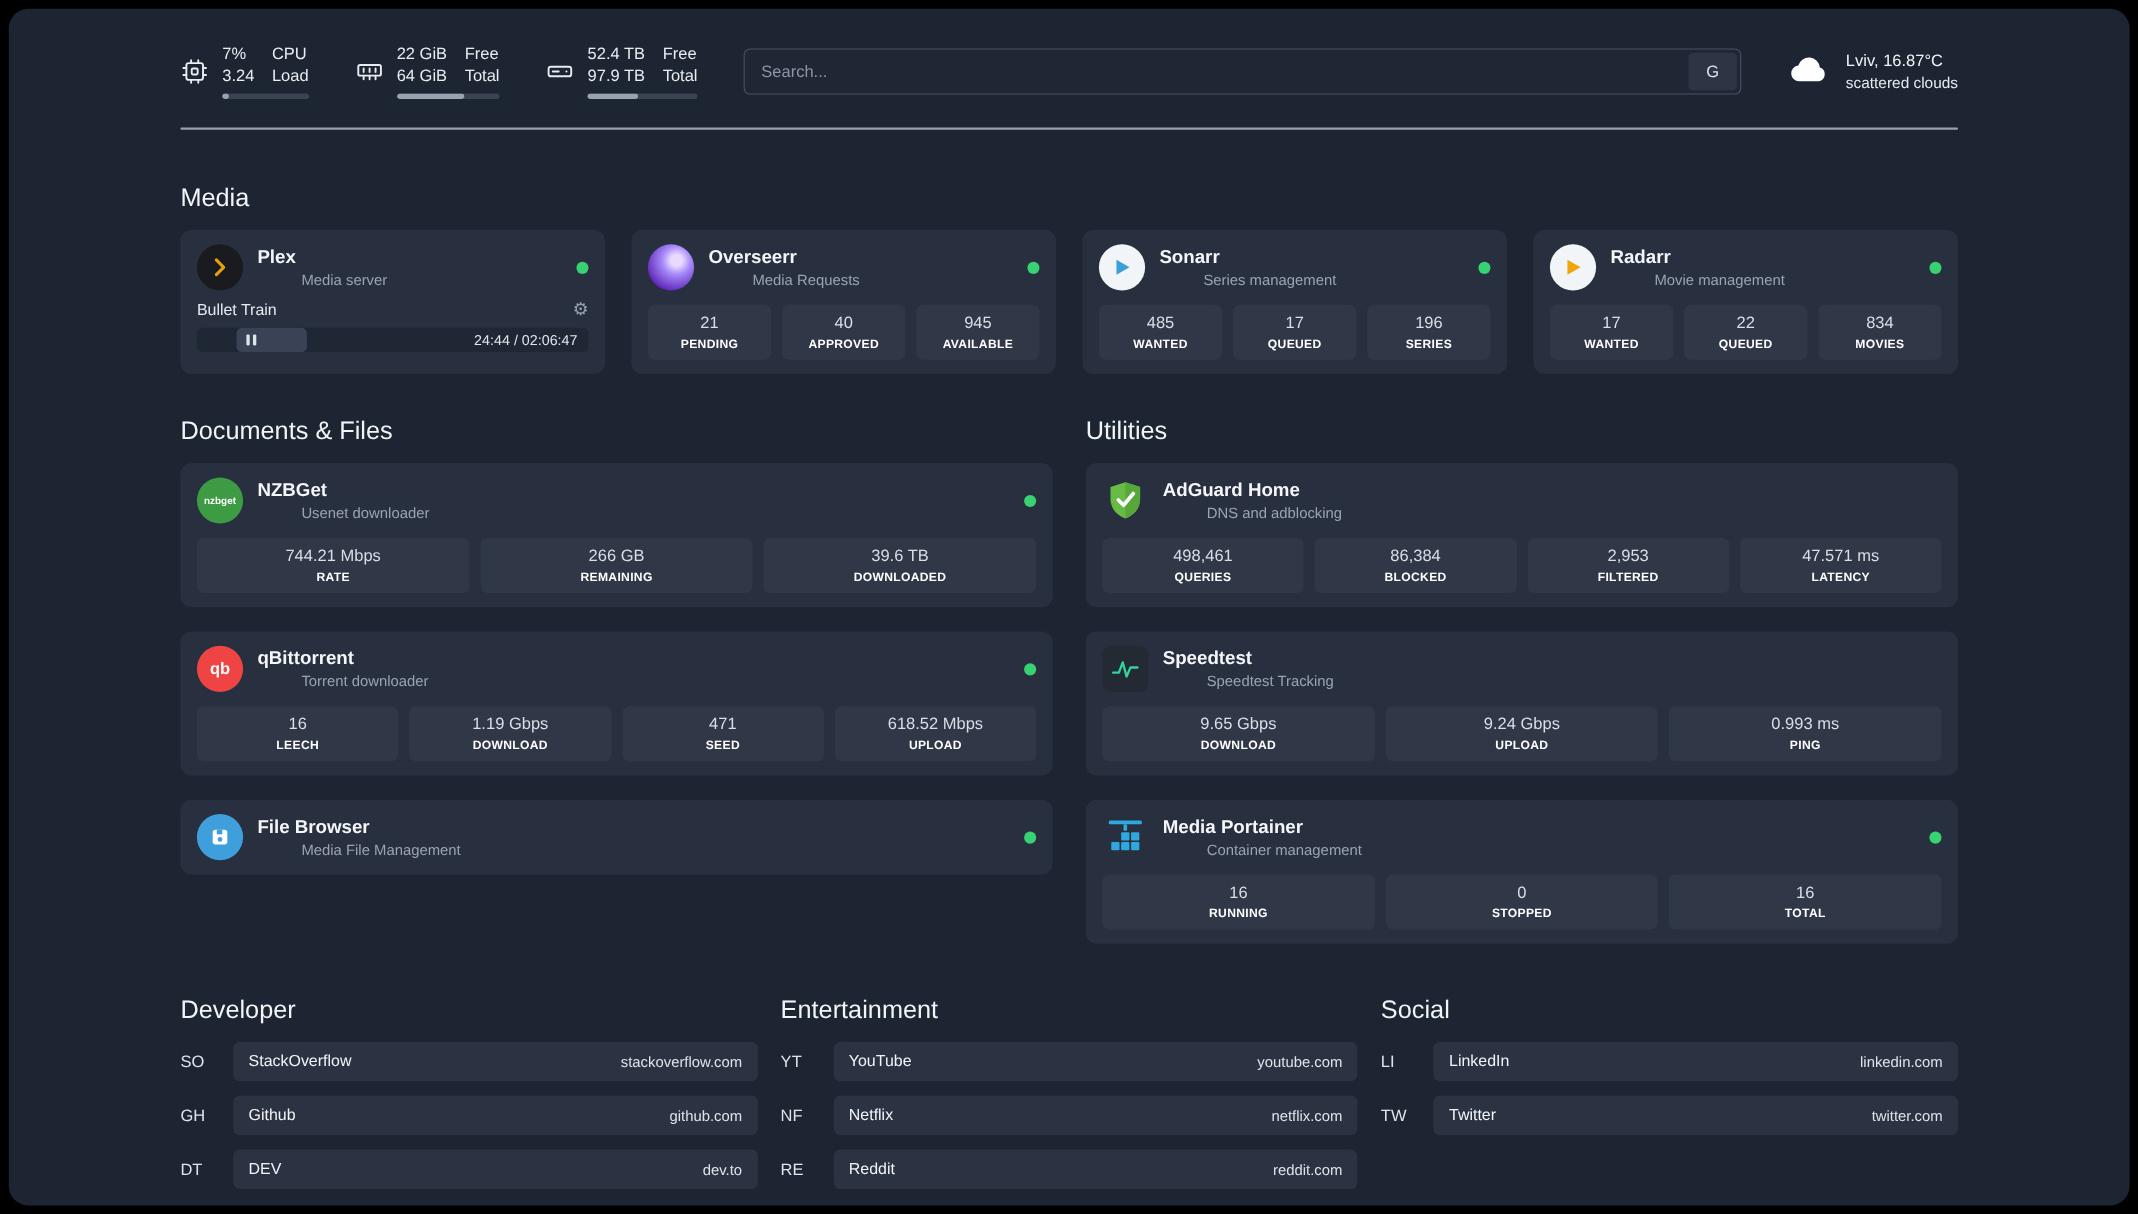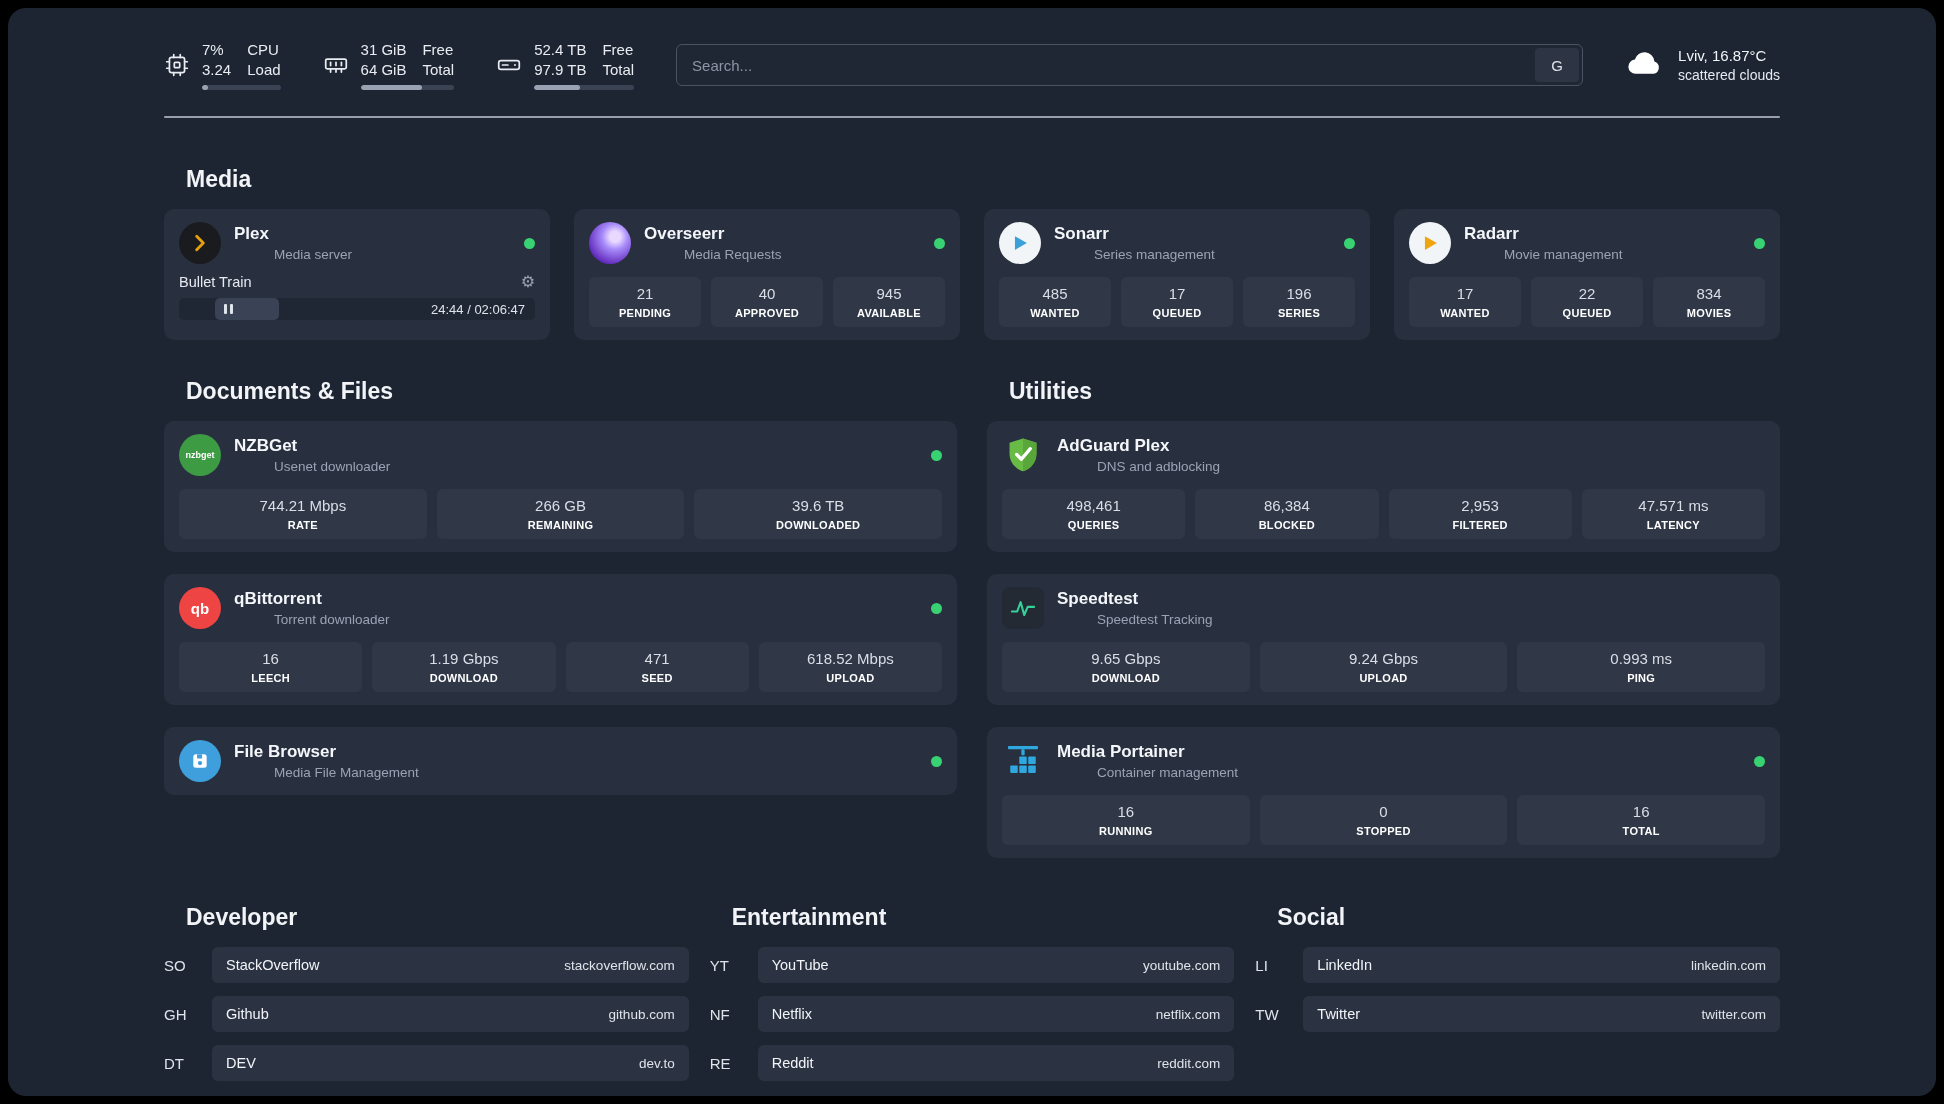--- a/index.html
+++ b/index.html
@@ -42,21 +42,21 @@
     cursor:pointer;
   }
   .weather { display:flex; align-items:center; gap:13px; flex:none; }
   .weather-text { display:flex; flex-direction:column; }
   .weather-loc { font-size:15px; color:#f2f4f8; line-height:20px; }
   .weather-cond { font-size:14px; color:#e6eaf0; line-height:19px; }
 
   .divider { margin-top:26px; height:2px; background:#b9bfca; opacity:.8; border-radius:1px; }
 
   
-  .section-title { font-size:23px; font-weight:700; color:#f2f4f7; margin-bottom:16px;margin-left:22px; }
+  .section-title { font-size:23px; font-weight:400; color:#f2f4f7; margin-bottom:16px; }
   .section-media { margin-top:48px; }
   .media-grid { display:grid; grid-template-columns:repeat(4,1fr); gap:24px; }
   .two-col { display:grid; grid-template-columns:1fr 1fr; gap:30px; margin-top:38px; }
   .col-cards { display:flex; flex-direction:column; gap:22px; }
 
   
   .card { background:#28303f; border-radius:10px; padding:13px 15px; cursor:pointer; }
   .card-head { display:flex; align-items:center; gap:13px; }
   .app-icon {
     width:42px; height:42px; border-radius:50%; flex:none;
@@ -137,21 +137,21 @@
         <span class="sys-icon">
           <svg viewBox="0 0 24 24" width="26" height="26" fill="none" stroke="#e9ecf1" stroke-width="1.6" stroke-linecap="round">
             <rect x="2.5" y="6.5" width="19" height="9" rx="1.5"></rect>
             <path d="M7 15.5v3M12 15.5v3M17 15.5v3"></path>
             <path d="M7 9.5v3M12 9.5v3M17 9.5v3"></path>
           </svg>
         </span>
         <div class="sys-body">
           <div class="sys-cols">
             <div class="sys-col">
-              <span class="sys-val">31 GiB</span>
+              <span class="sys-val">22 GiB</span>
               <span class="sys-val">64 GiB</span>
             </div>
             <div class="sys-col">
               <span class="sys-lab">Free</span>
               <span class="sys-lab">Total</span>
             </div>
           </div>
           <div class="sys-bar">
             <div class="sys-bar-fill" style="width: 66%;"></div>
           </div>
@@ -412,21 +412,21 @@
           <div class="card">
             <div class="card-head">
               <span class="app-icon bare">
                 <svg viewBox="0 0 24 24" width="38" height="38">
                   <path d="M12 1.5l8.5 2.8V11c0 5.6-3.6 9.6-8.5 11.3C7.1 20.6 3.5 16.6 3.5 11V4.3z" fill="#68bc46"></path>
                   <path d="M12 1.5l8.5 2.8V11c0 5.6-3.6 9.6-8.5 11.3z" fill="#59a63b"></path>
                   <path d="M8 11.7l3 3L16.6 8" fill="none" stroke="#fff" stroke-width="2.1" stroke-linecap="round" stroke-linejoin="round"></path>
                 </svg>
               </span>
               <div class="head-text">
-                <span class="app-name">AdGuard Plex</span>
+                <span class="app-name">AdGuard Home</span>
                 <span class="app-desc">DNS and adblocking</span>
               </div>
             </div>
             <div class="stats">
               <div class="stat">
                 <div class="stat-value">498,461</div>
                 <div class="stat-label">QUERIES</div>
               </div>
               <div class="stat">
                 <div class="stat-value">86,384</div>

